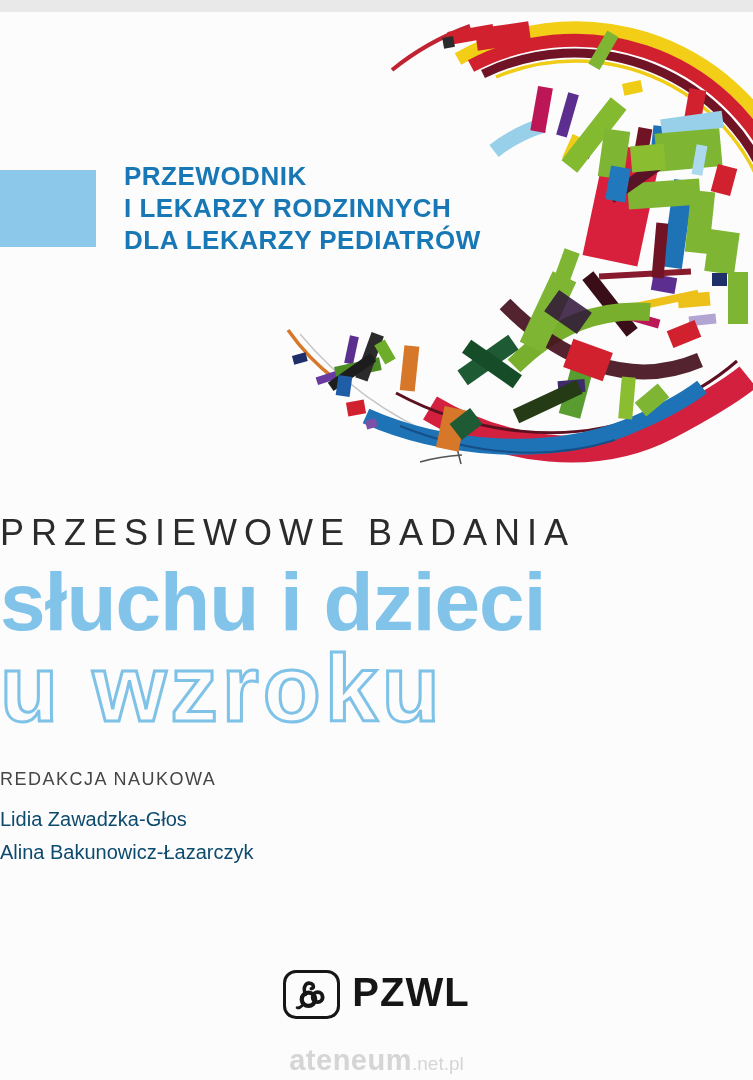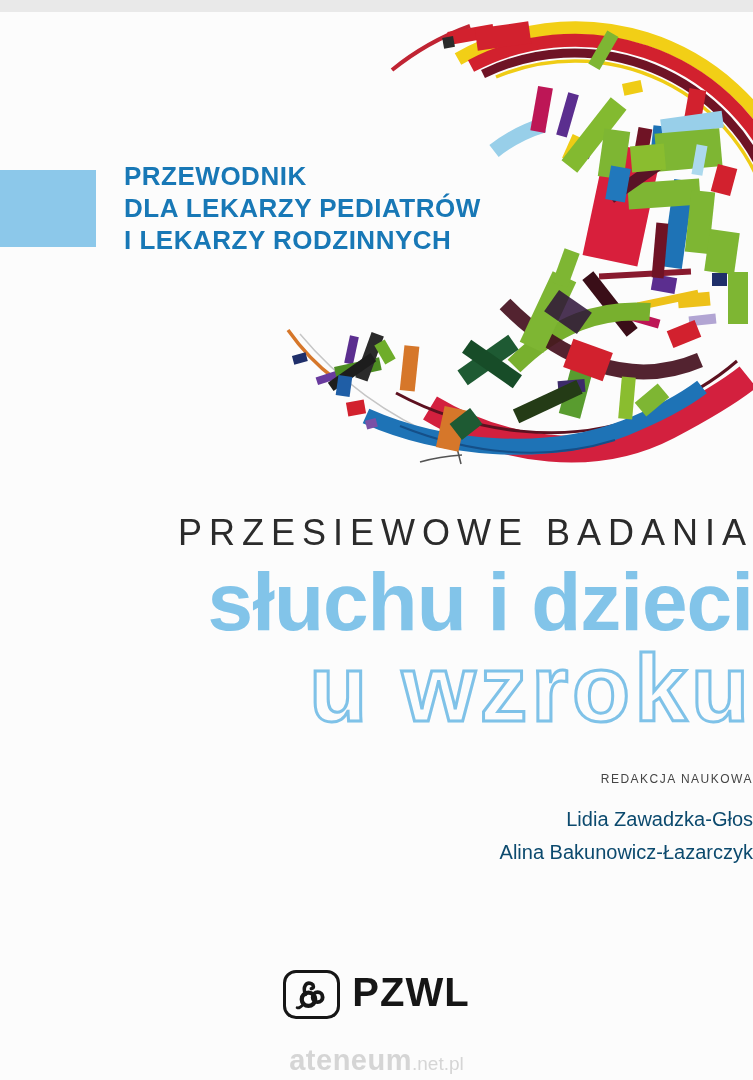--- a/index.html
+++ b/index.html
@@ -12,38 +12,37 @@
   .artwork{position:absolute;top:0;left:0;}
   .artwork .mul{mix-blend-mode:multiply;}
   
   .badge-square{position:absolute;left:0;top:158px;width:96px;height:77px;background:#8CC8EA;}
   .badge-text{
     position:absolute;left:124px;top:148px;
     font-weight:bold;font-size:26px;line-height:32px;letter-spacing:0.5px;
     color:#1878B6;white-space:nowrap;
   }
   
-  .titleblock{position:absolute;left:0;right:0;top:498px;text-align:right;}
+  .titleblock{position:absolute;left:0;right:0;top:498px;text-align:left;}
   .t-kicker{
     font-size:36px;line-height:46px;font-weight:400;letter-spacing:7px;
     color:#2b2b2b;white-space:nowrap;
   }
   .t-main{
     font-size:82px;line-height:88px;font-weight:bold;margin-top:2px;
     color:#82C4E9;white-space:nowrap;letter-spacing:-1px;
   }
   .t-sub{
     font-size:95px;line-height:100px;font-weight:bold;margin-top:-8px;
     color:transparent;-webkit-text-stroke:3px #7FC2E8;
     letter-spacing:4px;white-space:nowrap;
   }
   .ed-label{
-    margin-top:30px;font-size:12px;line-height:22px;letter-spacing:1.5px;
+    margin-top:30px;font-size:18px;line-height:22px;letter-spacing:1.5px;
     color:#454545;
-    padding-left:24px;
   }
   .ed-names{margin-top:13px;font-size:20px;line-height:33px;color:#0c4a6e;}
   
   .publisher{
     position:absolute;left:0;right:0;top:958px;
     display:flex;justify-content:center;gap:12px;
   }
   .pzwl-box{
     width:51px;height:43px;border:3.5px solid #161616;border-radius:13px;
     display:flex;align-items:center;justify-content:center;
@@ -148,22 +147,22 @@
       <rect x="440" y="396" width="23" height="42" fill="#D9782A" transform="rotate(12 452 417)"></rect>
       <rect x="453" y="402" width="26" height="20" fill="#1E5B33" transform="rotate(-38 466 412)"></rect>
       <rect x="558" y="238" width="16" height="36" fill="#7FB833" transform="rotate(20 566 256)"></rect>
       <rect x="548" y="287" width="40" height="26" fill="#2E1238" opacity="0.85" transform="rotate(35 568 300)"></rect>
     </g>
   </svg>
 
   <div class="badge-square"></div>
   <div class="badge-text">
     <div>PRZEWODNIK</div>
+    <div>I LEKARZY RODZINNYCH</div>
     <div>DLA LEKARZY PEDIATRÓW</div>
-    <div>I LEKARZY RODZINNYCH</div>
   </div>
 
   <div class="titleblock">
     <div class="t-kicker">PRZESIEWOWE BADANIA</div>
     <div class="t-main">słuchu i dzieci</div>
     <div class="t-sub">u wzroku</div>
     <div class="ed-label">REDAKCJA NAUKOWA</div>
     <div class="ed-names">
       <div>Lidia Zawadzka-Głos</div>
       <div>Alina Bakunowicz-Łazarczyk</div>

